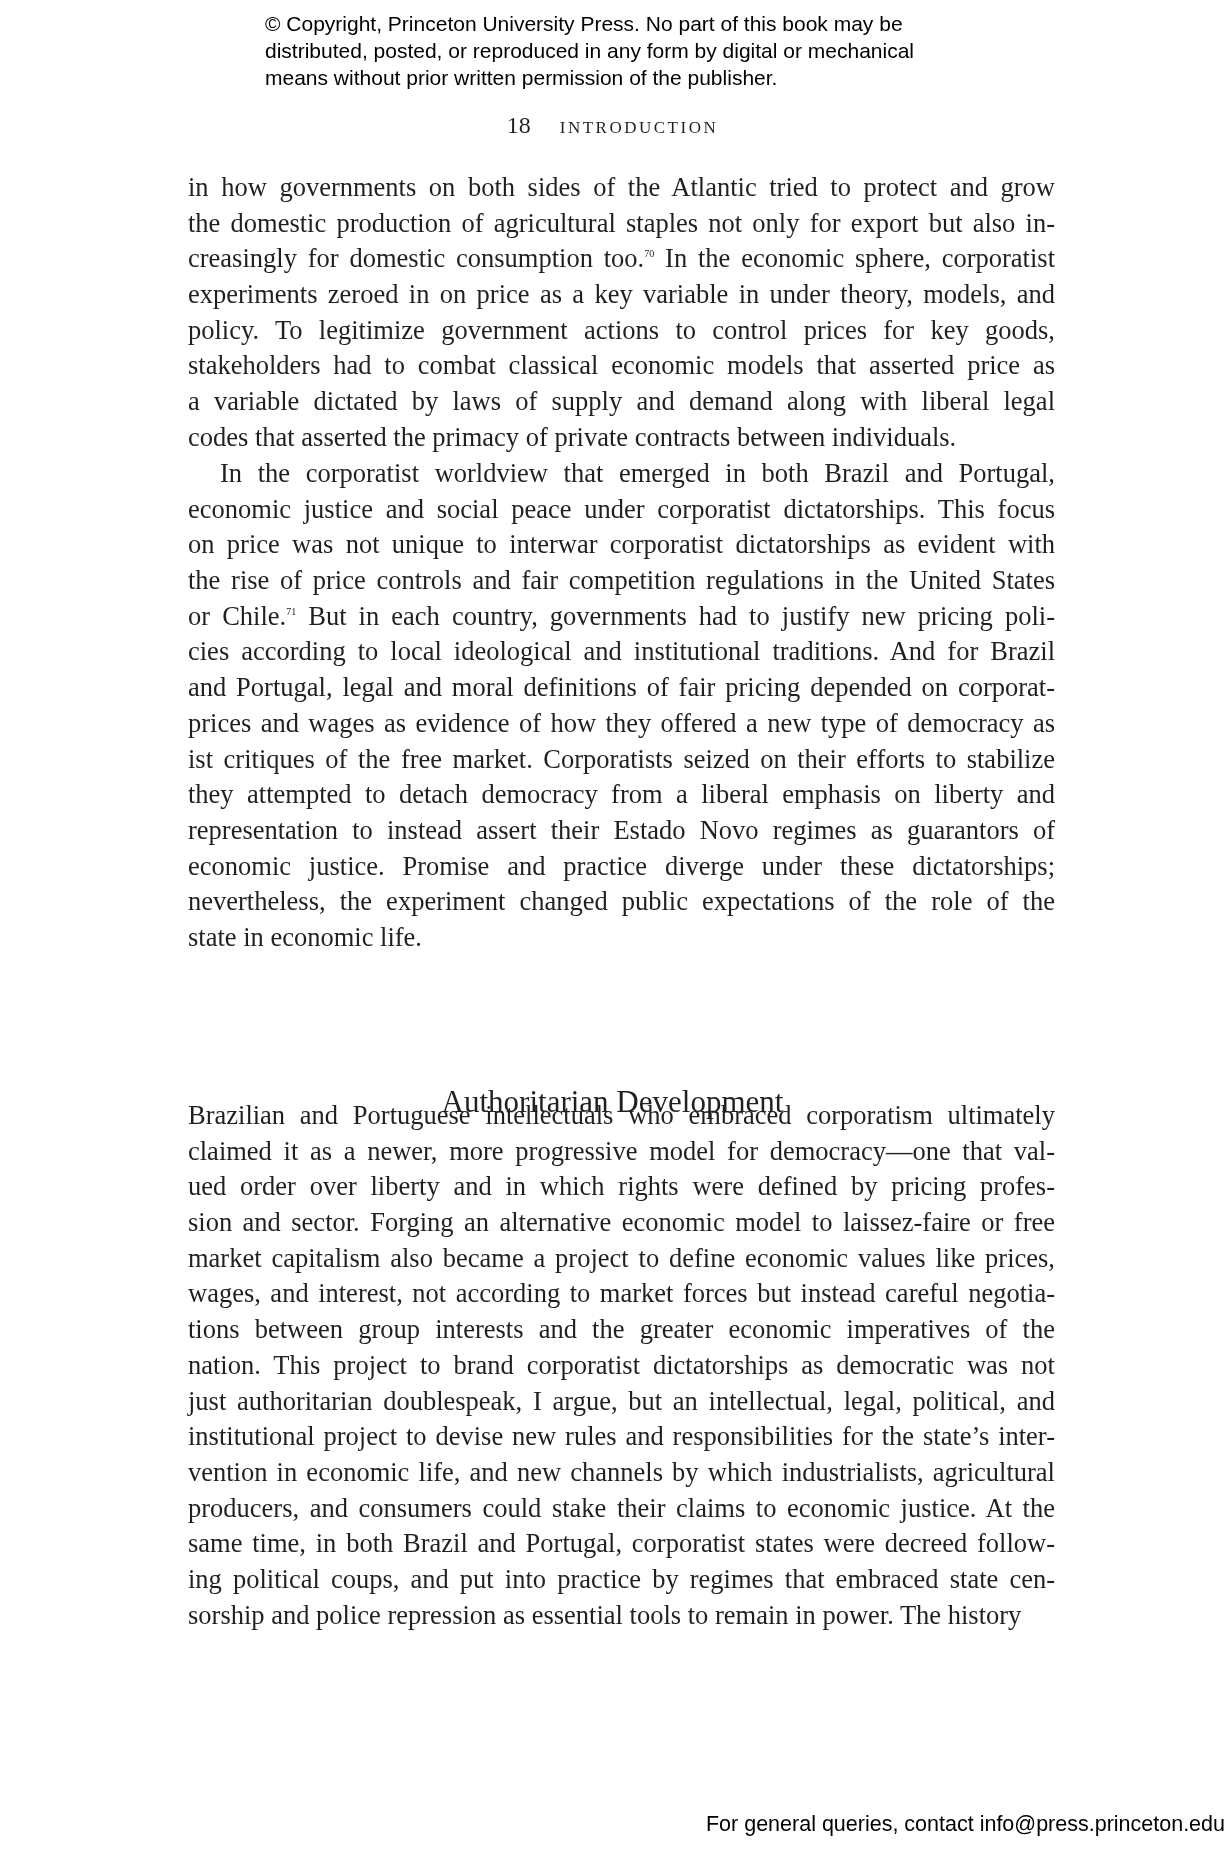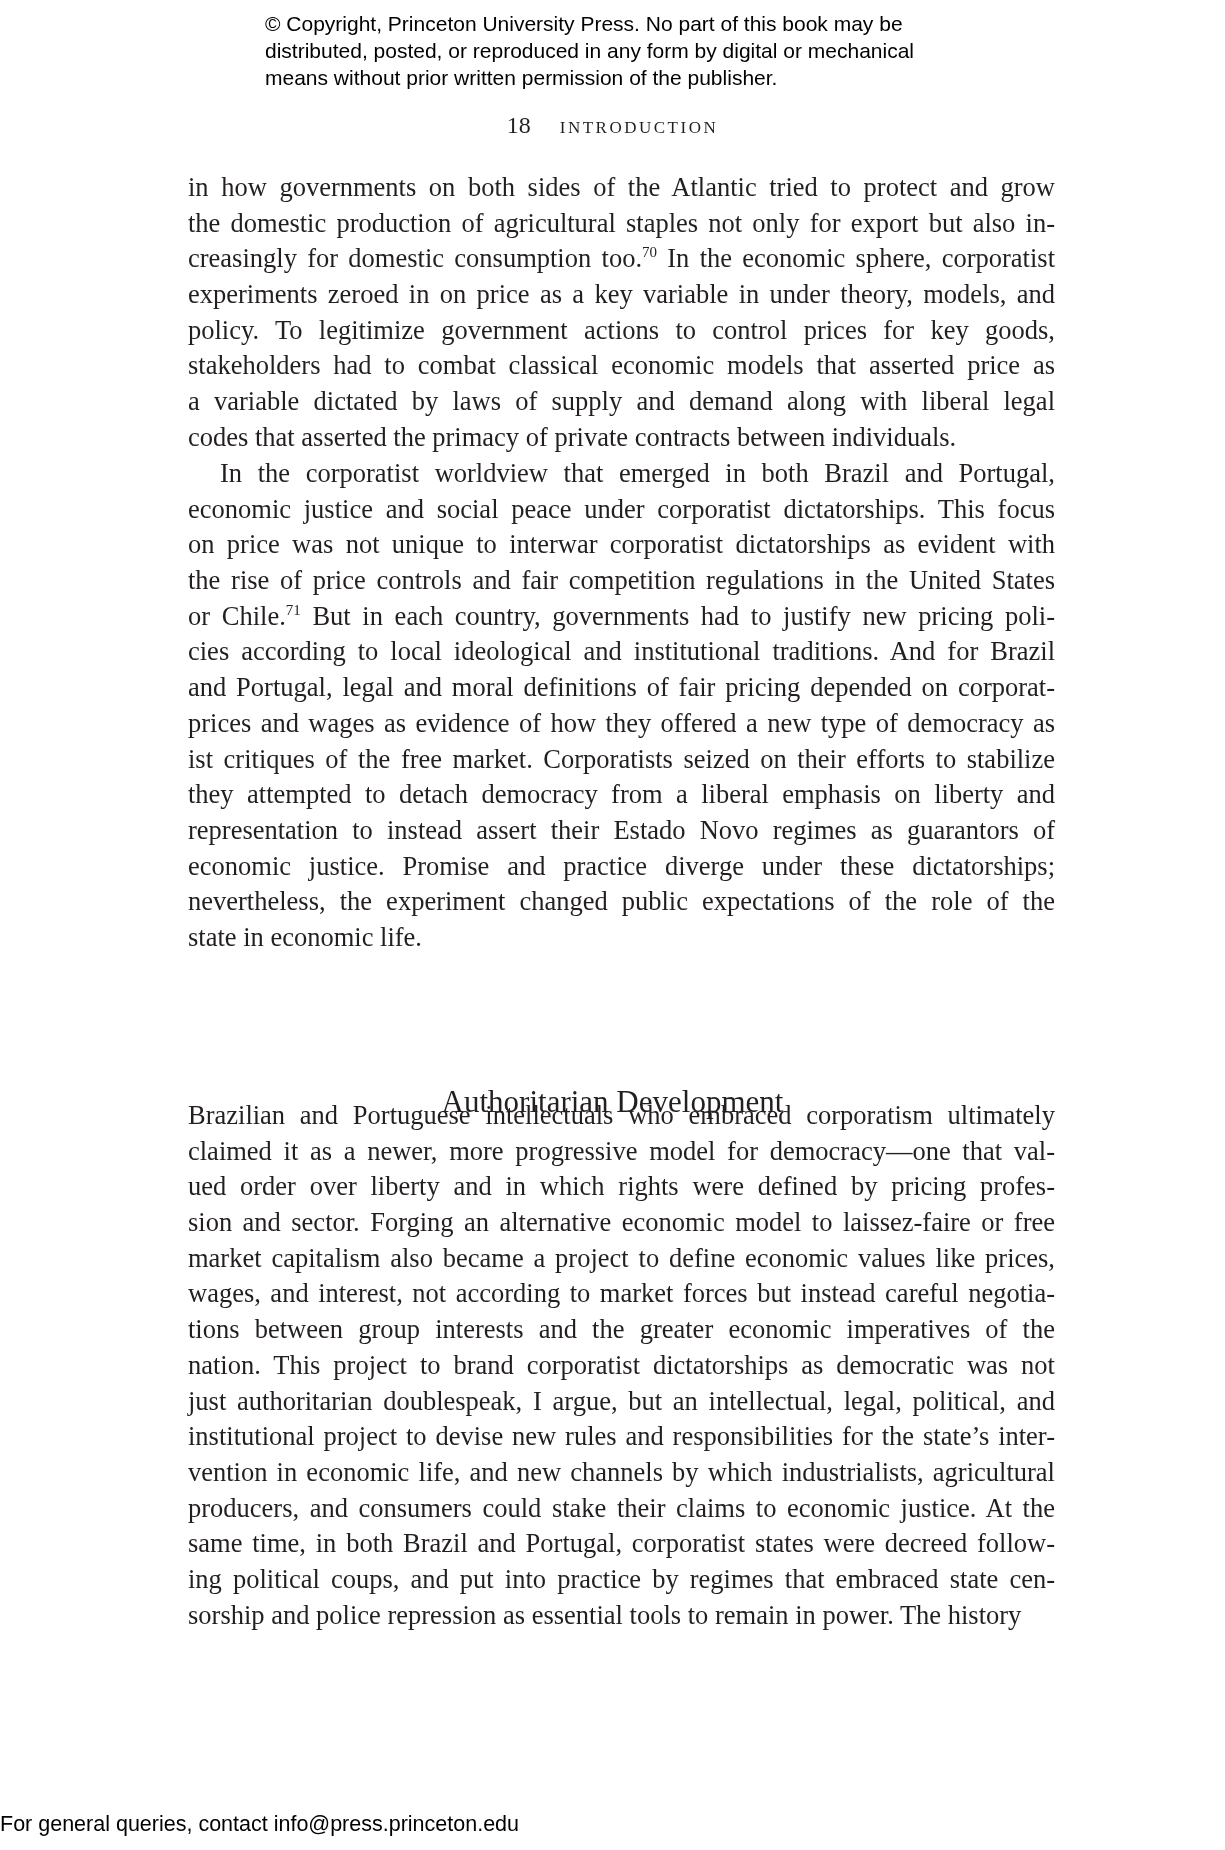--- a/index.html
+++ b/index.html
@@ -18,30 +18,30 @@
   .body-text {
     position: absolute; left: 188px; width: 867px;
     font-family: "Liberation Serif", serif; font-size: 26.5px; color: #231f20;
   }
   .body-text .line {
     display: block; height: 35.7px; line-height: 35.7px; white-space: nowrap;
     text-align: justify; text-align-last: justify;
   }
   .body-text .line.last { text-align-last: left; }
   .body-text .line.indent { padding-left: 32px; }
-  .body-text sup { font-size: 15px; line-height: 0; vertical-align: 10px; }
+  .body-text sup { font-size: 10px; line-height: 0; vertical-align: 10px; }
   #p1 { top: 170px; }
   #p2 { top: 456px; }
   .section-heading {
     position: absolute; left: 0; width: 1225px; top: 1084px; text-align: center;
     font-family: "Liberation Serif", serif; font-size: 31px; color: #231f20;
   }
   #p3 { top: 1098px; }
   .footer {
-    position: absolute; left: 0; width: 1225px; top: 1812px; text-align: left;
+    position: absolute; left: 0; width: 1225px; top: 1812px; text-align: right;
     font-family: "Liberation Sans", sans-serif; font-size: 21.5px; color: #000;
   }
 </style>
 </head>
 <body>
 
 <div class="copyright">
   <span class="cline">© Copyright, Princeton University Press. No part of this book may be</span>
   <span class="cline">distributed, posted, or reproduced in any form by digital or mechanical</span>
   <span class="cline">means without prior written permission of the publisher.</span>

